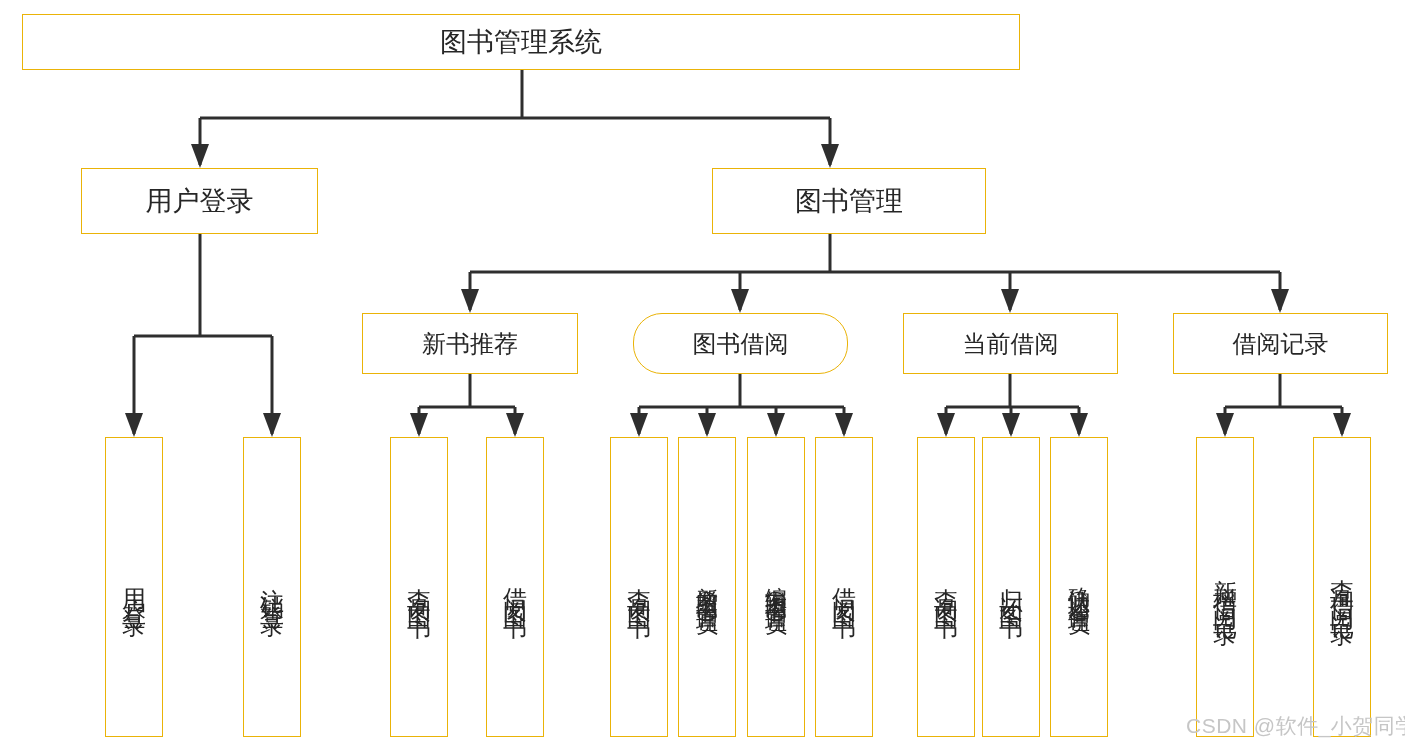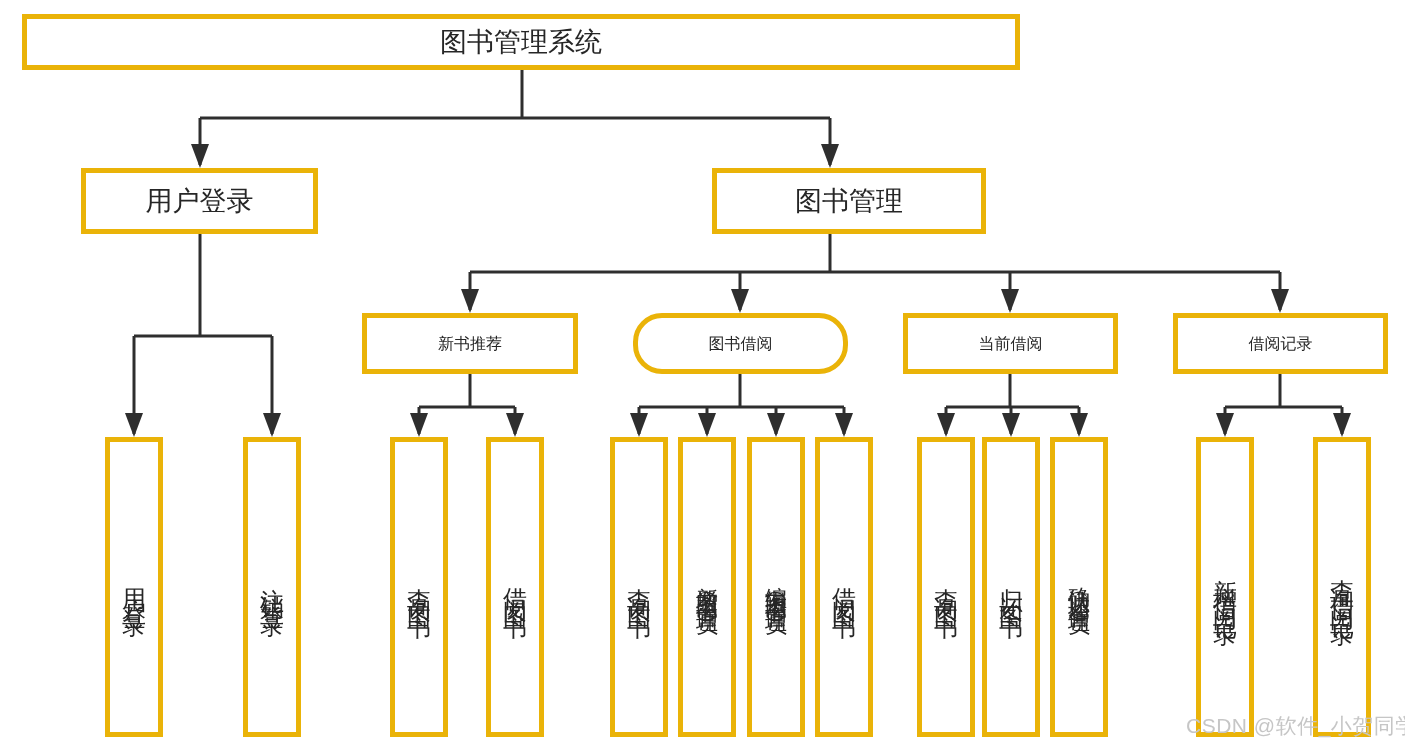--- a/index.html
+++ b/index.html
@@ -9,29 +9,29 @@
     background:#ffffff;
     font-family:"Liberation Sans","DejaVu Sans",sans-serif;
     overflow:hidden;
   }
   .connectors{position:absolute;left:0;top:0;width:1405px;height:747px;z-index:1;}
   .connectors line{stroke:#2e2e2e;stroke-width:3;}
   .box{
     position:absolute;
     box-sizing:border-box;
     background:#ffffff;
-    border:5px solid #eab308;
+    border:1px solid #eab308;
     color:#262626;
     display:flex;align-items:center;justify-content:center;
     text-align:center;
     z-index:2;
     line-height:1;
   }
   .h1{font-size:27px;}
-  .h2{font-size:16px;}
+  .h2{font-size:24px;}
   .leaf{
     writing-mode:vertical-rl;
     text-orientation:mixed;
     font-size:24px;
     letter-spacing:9px;
     width:58px;height:300px;top:437px;
   }
   .leaf.long{font-size:22px;letter-spacing:4px;}
   
   .n-root{left:22px;top:14px;width:998px;height:56px;}

